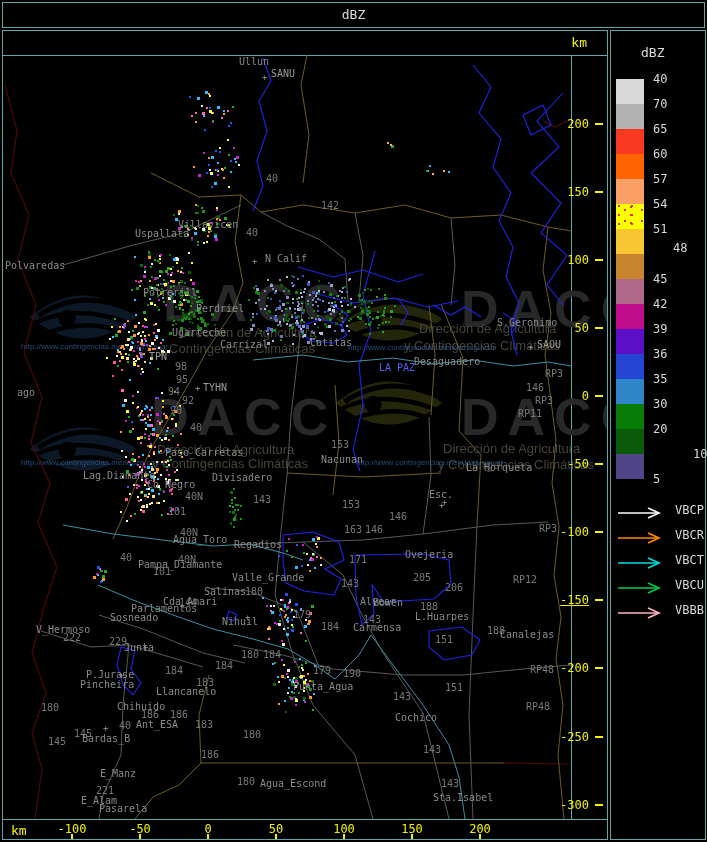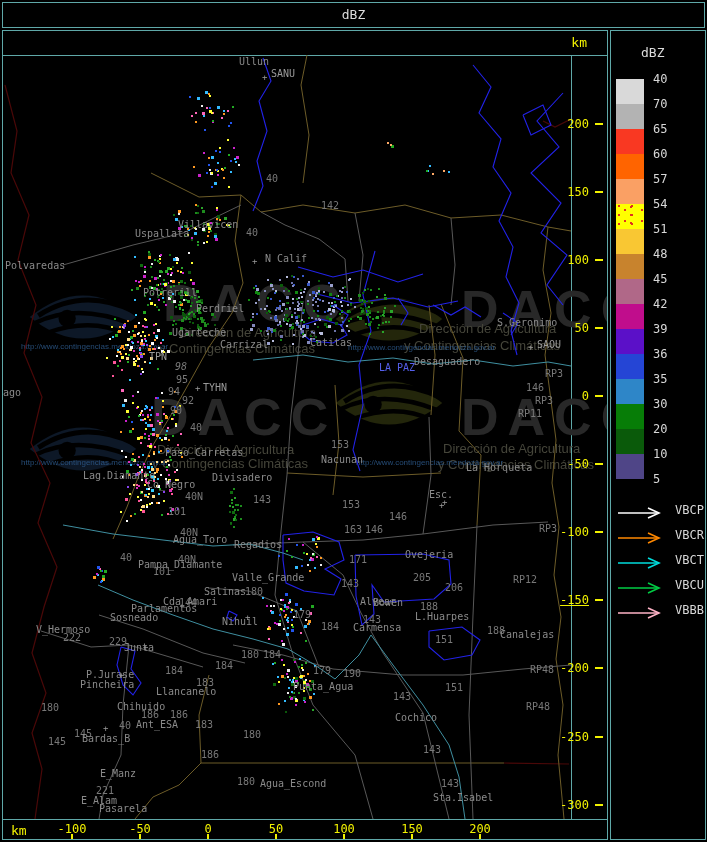--- a/index.html
+++ b/index.html
@@ -1302,39 +1302,39 @@
       <span class="ml p" style="left:132px;top:174px;">Uspallata</span>
       <span class="ml p" style="left:2px;top:206px;">Polvaredas</span>
       <span class="ml p" style="left:262px;top:199px;">N Calif</span>
       <span class="ml r" style="left:243px;top:173px;">40</span>
       <span class="ml p" style="left:140px;top:233px;">Potrerill</span>
       <span class="ml p" style="left:193px;top:249px;">Perdriel</span>
       <span class="ml p" style="left:169px;top:273px;">Ugarteche</span>
       <span class="ml p" style="left:217px;top:285px;">Carrizal</span>
       <span class="ml p" style="left:307px;top:283px;">Catitas</span>
       <span class="ml s" style="left:146px;top:297px;">TPN</span>
-      <span class="ml r" style="left:172px;top:307px;font-style:italic;">98</span>
+      <span class="ml r" style="left:172px;top:307px;">98</span>
       <span class="ml r" style="left:173px;top:320px;">95</span>
       <span class="ml r" style="left:165px;top:332px;">94</span>
       <span class="ml r" style="left:179px;top:341px;">92</span>
       <span class="ml r" style="left:167px;top:351px;">90</span>
       <span class="ml s" style="left:200px;top:328px;">TYHN</span>
       <span class="ml r" style="left:187px;top:368px;">40</span>
       <span class="ml p" style="left:494px;top:263px;">S.Geronimo</span>
       <span class="ml s" style="left:534px;top:285px;text-align:right;">SAOU</span>
       <span class="ml p" style="left:411px;top:302px;">Desaguadero</span>
       <span class="ml b" style="left:376px;top:308px;">LA PAZ</span>
       <span class="ml r" style="left:542px;top:314px;">RP3</span>
       <span class="ml r" style="left:523px;top:328px;">146</span>
       <span class="ml r" style="left:532px;top:341px;">RP3</span>
       <span class="ml r" style="left:515px;top:354px;">RP11</span>
       <span class="ml r" style="left:328px;top:385px;">153</span>
       <span class="ml p" style="left:318px;top:400px;">Nacunan</span>
       <span class="ml p" style="left:463px;top:408px;">La Horqueta</span>
-      <span class="ml p" style="left:0px;top:333px;">ago</span>
+      <span class="ml p" style="left:14px;top:333px;">ago</span>
       <span class="ml p" style="left:162px;top:393px;">Paso_Carretas</span>
       <span class="ml p" style="left:80px;top:416px;">Lag.Diamante</span>
       <span class="ml p" style="left:144px;top:425px;">Co_Negro</span>
       <span class="ml p" style="left:209px;top:418px;">Divisadero</span>
       <span class="ml r" style="left:182px;top:437px;">40N</span>
       <span class="ml r" style="left:165px;top:452px;">101</span>
       <span class="ml r" style="left:250px;top:440px;">143</span>
       <span class="ml r" style="left:177px;top:473px;">40N</span>
       <span class="ml p" style="left:426px;top:435px;">Esc.</span>
       <span class="ml r" style="left:339px;top:445px;">153</span>
@@ -1491,29 +1491,29 @@
       <div class="band" style="top:373px;background-color:#077d07;"></div>
       <div class="band" style="top:398px;background-color:#0a5a0a;"></div>
       <div class="band" style="top:423px;background-color:#4f4587;"></div>
       <div class="bv" style="top:48px;">40</div>
       <div class="bv" style="top:73px;">70</div>
       <div class="bv" style="top:98px;">65</div>
       <div class="bv" style="top:123px;">60</div>
       <div class="bv" style="top:148px;">57</div>
       <div class="bv" style="top:173px;">54</div>
       <div class="bv" style="top:198px;">51</div>
-      <div class="bv" style="top:223px;">48</div>
+      <div class="bv" style="top:217px;margin-left:20px;">48</div>
       <div class="bv" style="top:248px;">45</div>
       <div class="bv" style="top:273px;">42</div>
       <div class="bv" style="top:298px;">39</div>
       <div class="bv" style="top:323px;">36</div>
       <div class="bv" style="top:348px;">35</div>
       <div class="bv" style="top:373px;">30</div>
       <div class="bv" style="top:398px;">20</div>
-      <div class="bv" style="top:423px;">10</div>
+      <div class="bv" style="top:423px;margin-left:40px;">10</div>
       <div class="bv" style="top:448px;">5</div>
     </div>
   <div id="legend-arrows">
       <div class="arrow-row" style="top:473px;">
     <svg width="50" height="12" viewBox="0 0 50 12">
       <line x1="1" y1="6" x2="40" y2="6" stroke="#ffffff" stroke-width="1.6"></line>
       <path d="M31,1 L42,6 L31,11" fill="none" stroke="#ffffff" stroke-width="1.6"></path>
     </svg>
     <span class="arrow-label">VBCP</span>
   </div>

